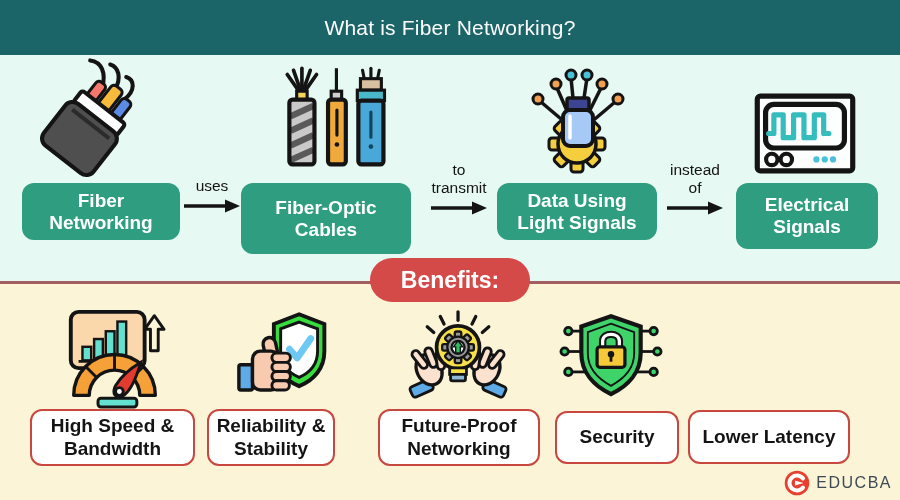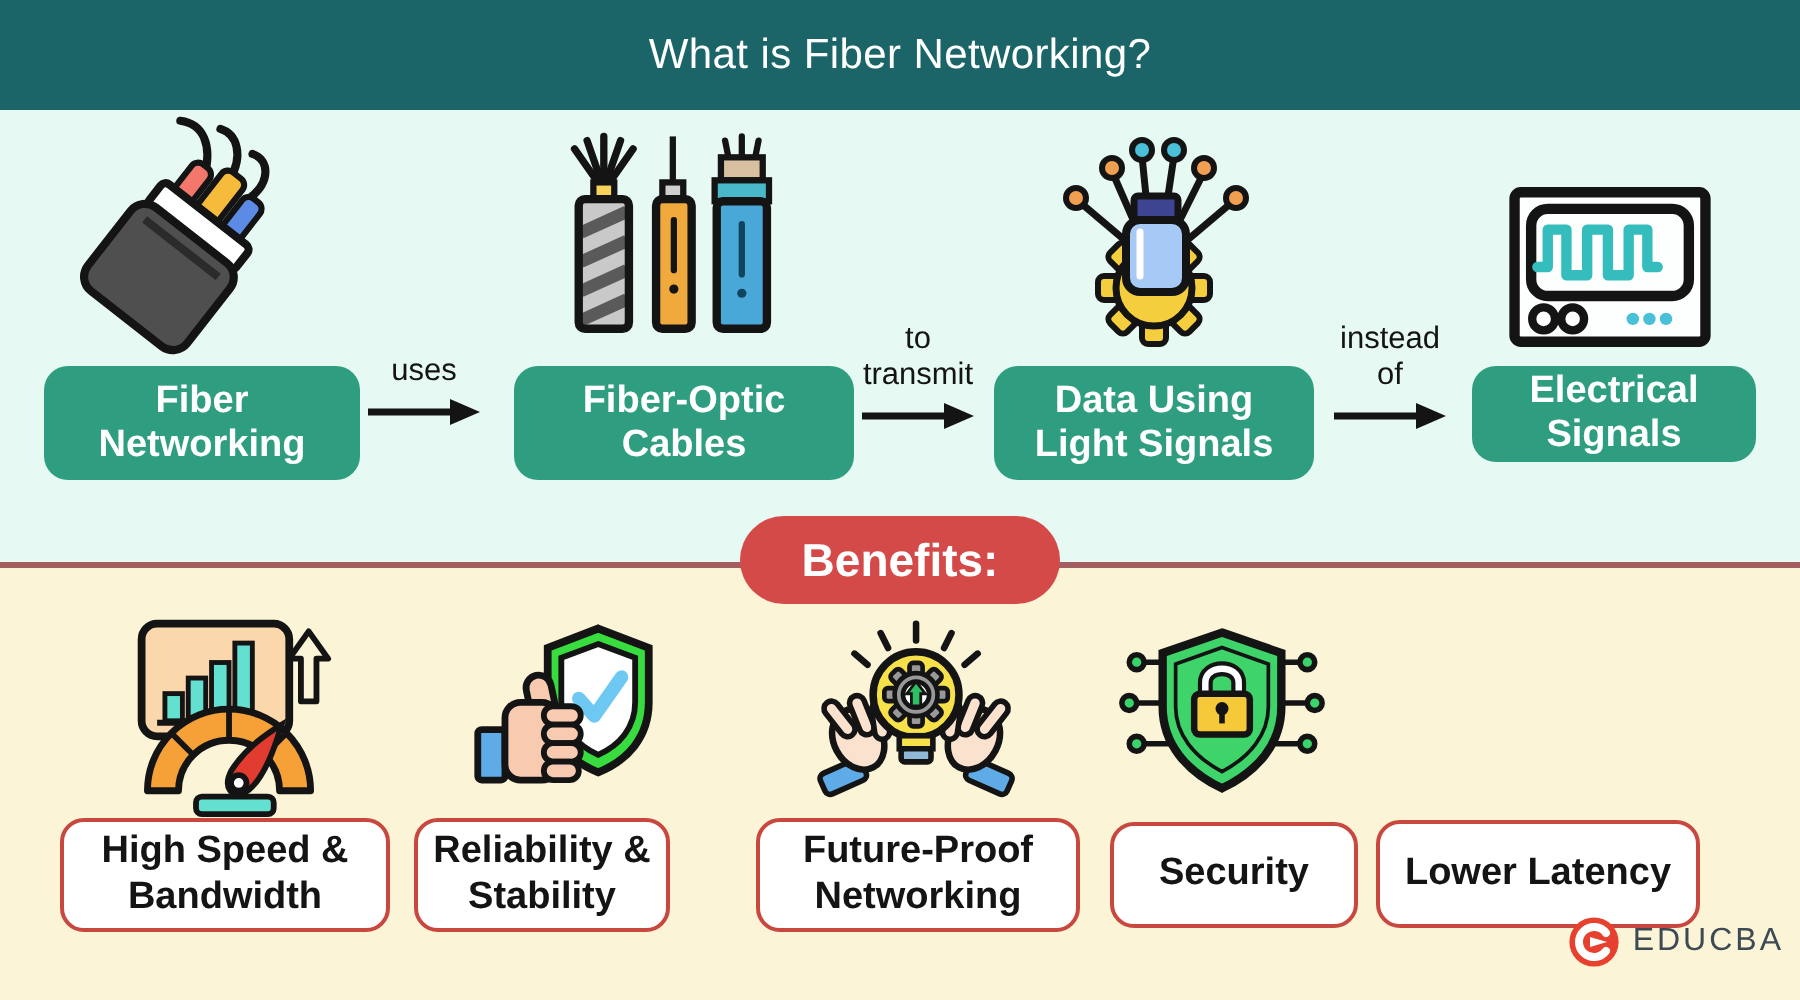--- a/index.html
+++ b/index.html
@@ -27,21 +27,21 @@
   .badge{position:absolute;left:370px;top:258px;width:160px;height:44px;z-index:5;
     background:var(--badge-bg,#d44a48);border-radius:22px;display:flex;align-items:center;justify-content:center;
     color:var(--badge-text,#fff);font-weight:bold;font-size:23px;}
   
   .b-icon{position:absolute;}
   .b-icon svg{width:100%;height:100%;overflow:visible;}
   .card{position:absolute;background:var(--card-bg,#fff);border:2.5px solid var(--card-border,#c8473f);
     border-radius:12px;display:flex;align-items:center;justify-content:center;text-align:center;
     font-weight:bold;font-size:19px;color:#141414;line-height:1.2;padding:2px 6px;}
   
-  .brand{position:absolute;right:8px;bottom:16px;display:flex;align-items:center;gap:6px;}
+  .brand{position:absolute;right:8px;bottom:4px;display:flex;align-items:center;gap:6px;}
   .brand-text{font-size:16px;letter-spacing:1.5px;color:#3d4a54;}
 </style>
 </head>
 <body>
 
 <div class="stage">
 
   <header class="hdr">
     <h1>What is Fiber Networking?</h1>
   </header>
@@ -97,21 +97,21 @@
         <line x1="86" y1="12" x2="86" y2="2" stroke="#141414" stroke-width="3" stroke-linecap="round"></line>
         <line x1="92" y1="14" x2="94" y2="4" stroke="#141414" stroke-width="3" stroke-linecap="round"></line>
         <rect x="76" y="12" width="20" height="11" fill="#d8bfa0" stroke="#141414" stroke-width="3"></rect>
         <rect x="73" y="23" width="26" height="10" fill="#49b8c8" stroke="#141414" stroke-width="3"></rect>
         <rect x="74" y="33" width="24" height="61" rx="3" fill="#4aa8d8" stroke="#141414" stroke-width="4"></rect>
         <line x1="86" y1="44" x2="86" y2="68" stroke="#11455f" stroke-width="3" stroke-linecap="round"></line>
         <circle cx="86" cy="77" r="2.2" fill="#11455f"></circle>
       </svg>
     </div>
 
-    <div class="node-box" style="left:257px;top:128px;width:170px;height:57px">Fiber-Optic Cables</div>
+    <div class="node-box" style="left:241px;top:128px;width:170px;height:71px">Fiber-Optic Cables</div>
 
     <div class="conn" style="left:426px;top:106px;width:66px">
       <span class="conn-label" style="max-width:62px">to transmit</span>
       <svg width="58" height="16" viewBox="0 0 58 16">
         <line x1="1" y1="8" x2="42" y2="8" stroke="#141414" stroke-width="3.5"></line>
         <polygon points="42,1.5 57,8 42,14.5" fill="#141414"></polygon>
       </svg>
     </div>
 
     <div class="flow-icon" style="left:515px;top:12px;width:125px;height:110px">
@@ -157,21 +157,21 @@
         <rect x="12" y="12" width="76" height="42" rx="8" fill="none" stroke="#141414" stroke-width="5"></rect>
         <path d="M15 40 L20 40 L20 22 L29 22 L29 44 L39 44 L39 22 L49 22 L49 44 L59 44 L59 22 L68 22 L68 40 L73 40" fill="none" stroke="#35bdbd" stroke-width="5" stroke-linejoin="round" stroke-linecap="round"></path>
         <circle cx="18" cy="65" r="5.5" fill="#ffffff" stroke="#141414" stroke-width="4"></circle>
         <circle cx="32" cy="65" r="5.5" fill="#ffffff" stroke="#141414" stroke-width="4"></circle>
         <circle cx="61" cy="65" r="3" fill="#49c0d8"></circle>
         <circle cx="69" cy="65" r="3" fill="#49c0d8"></circle>
         <circle cx="77" cy="65" r="3" fill="#49c0d8"></circle>
       </svg>
     </div>
 
-    <div class="node-box" style="left:736px;top:128px;width:142px;height:48px">Electrical Signals</div>
+    <div class="node-box" style="left:736px;top:128px;width:142px;height:66px">Electrical Signals</div>
   </section>
 
   <div class="divider"></div>
   <div class="badge">Benefits:</div>
 
   <div class="b-icon" style="left:58px;top:306px;width:114px;height:102px">
     <svg viewBox="0 0 115 105">
       <rect x="12" y="6" width="76" height="58" rx="8" fill="#fbd8ac" stroke="#141414" stroke-width="4"></rect>
       <rect x="24" y="42" width="9" height="14" fill="#63e0cf" stroke="#141414" stroke-width="2.5"></rect>
       <rect x="36" y="34" width="9" height="22" fill="#63e0cf" stroke="#141414" stroke-width="2.5"></rect>

